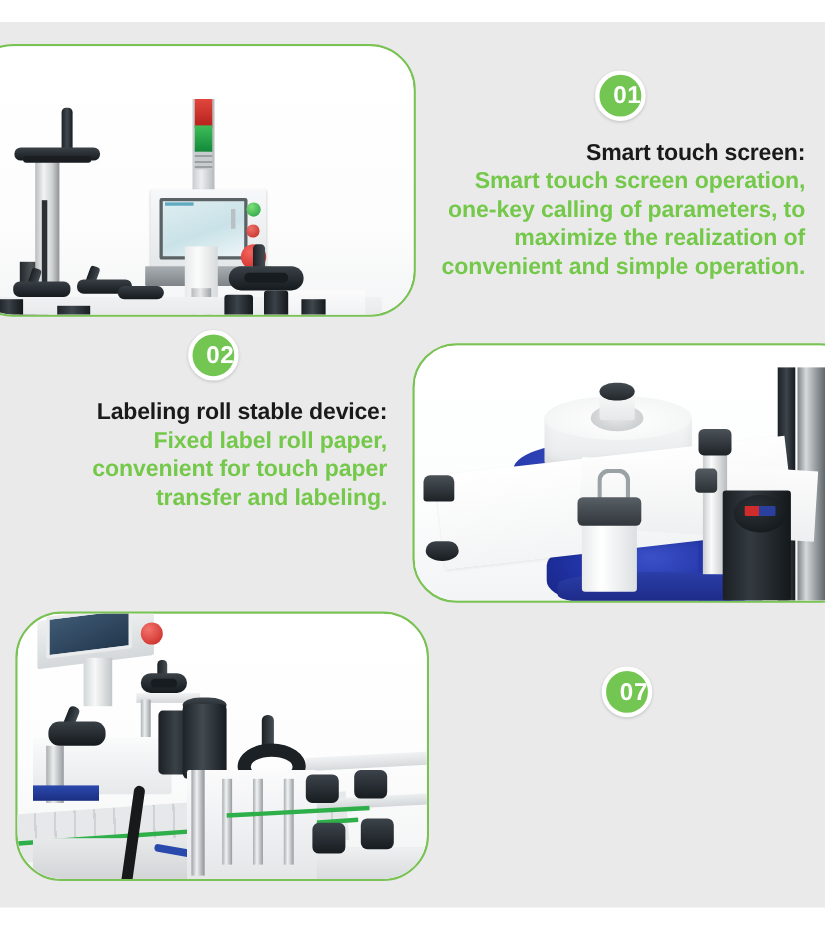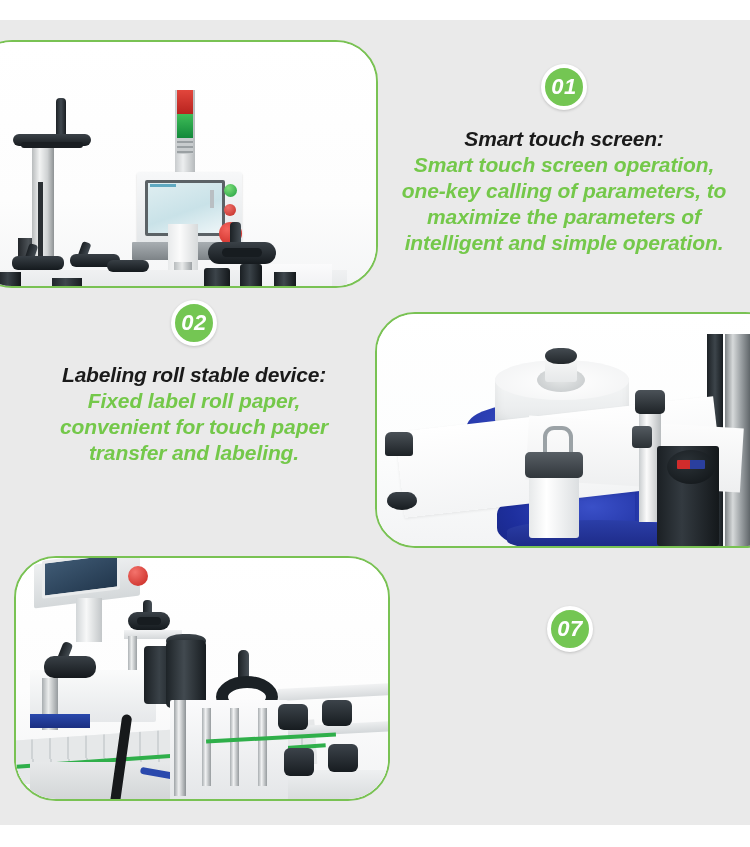--- a/index.html
+++ b/index.html
@@ -277,22 +277,21 @@
   .p3-cable { position:absolute; left:100px; top:156px; width:10px; height:92px;
      background:#17191b; border-radius:6px; transform:rotate(8deg); }
   .p3-cable2 { position:absolute; left:124px; top:214px; width:60px; height:7px;
      background:#2a49ad; border-radius:4px; transform:rotate(10deg); }
   .p3-base-r { position:absolute; left:250px; top:212px; width:150px; height:38px;
      background:linear-gradient(180deg,#eef0f1,#d3d6d8); }
 
   
   .textblock {
     position: absolute;
-    text-align: center;
-    font-style: italic;
+    text-align: right;
   }
   .badge {
     width: 46px;
     height: 46px;
     border-radius: 50%;
     background: #74c653;
     border: 4px solid #ffffff;
     box-sizing: border-box;
     margin: 0 auto 6px auto;
     color: #ffffff;
@@ -443,21 +442,21 @@
       <div class="p3-knob-2"></div>
       <div class="p3-knob-3"></div>
       <div class="p3-knob-4"></div>
       <div class="p3-green-line2"></div>
     </div>
   </div>
 
   <div class="textblock tb-1">
     <div class="badge">01</div>
     <p class="heading">Smart touch screen:</p>
-    <p class="body">Smart touch screen operation, one-key calling of parameters, to maximize the parameters of intelligent and simple operation.</p>
+    <p class="body">Smart touch screen operation, one-key calling of parameters, to maximize the realization of convenient and simple operation.</p>
   </div>
 
   <div class="textblock tb-2">
     <div class="badge">02</div>
     <p class="heading">Labeling roll stable device:</p>
     <p class="body">Fixed label roll paper, convenient for touch paper transfer and labeling.</p>
   </div>
 
   <div class="textblock tb-3">
     <div class="badge">07</div>

